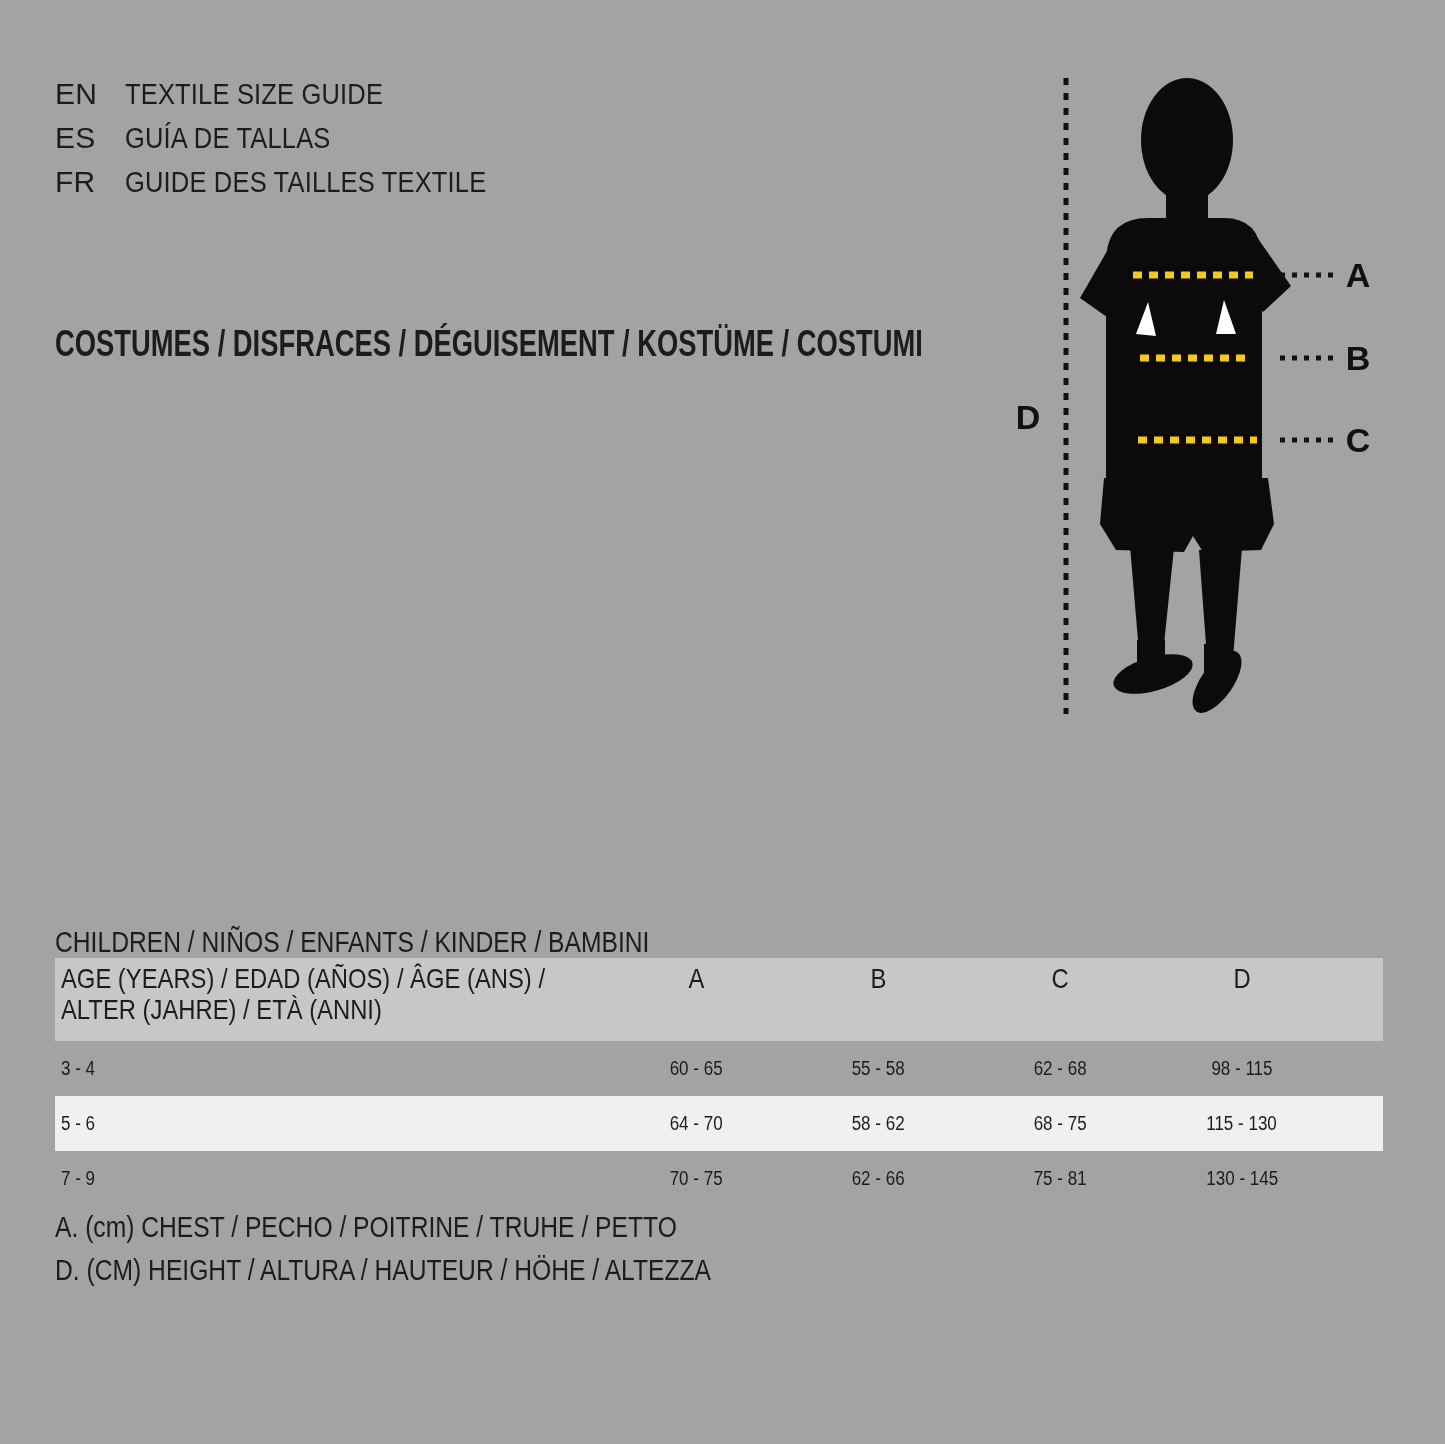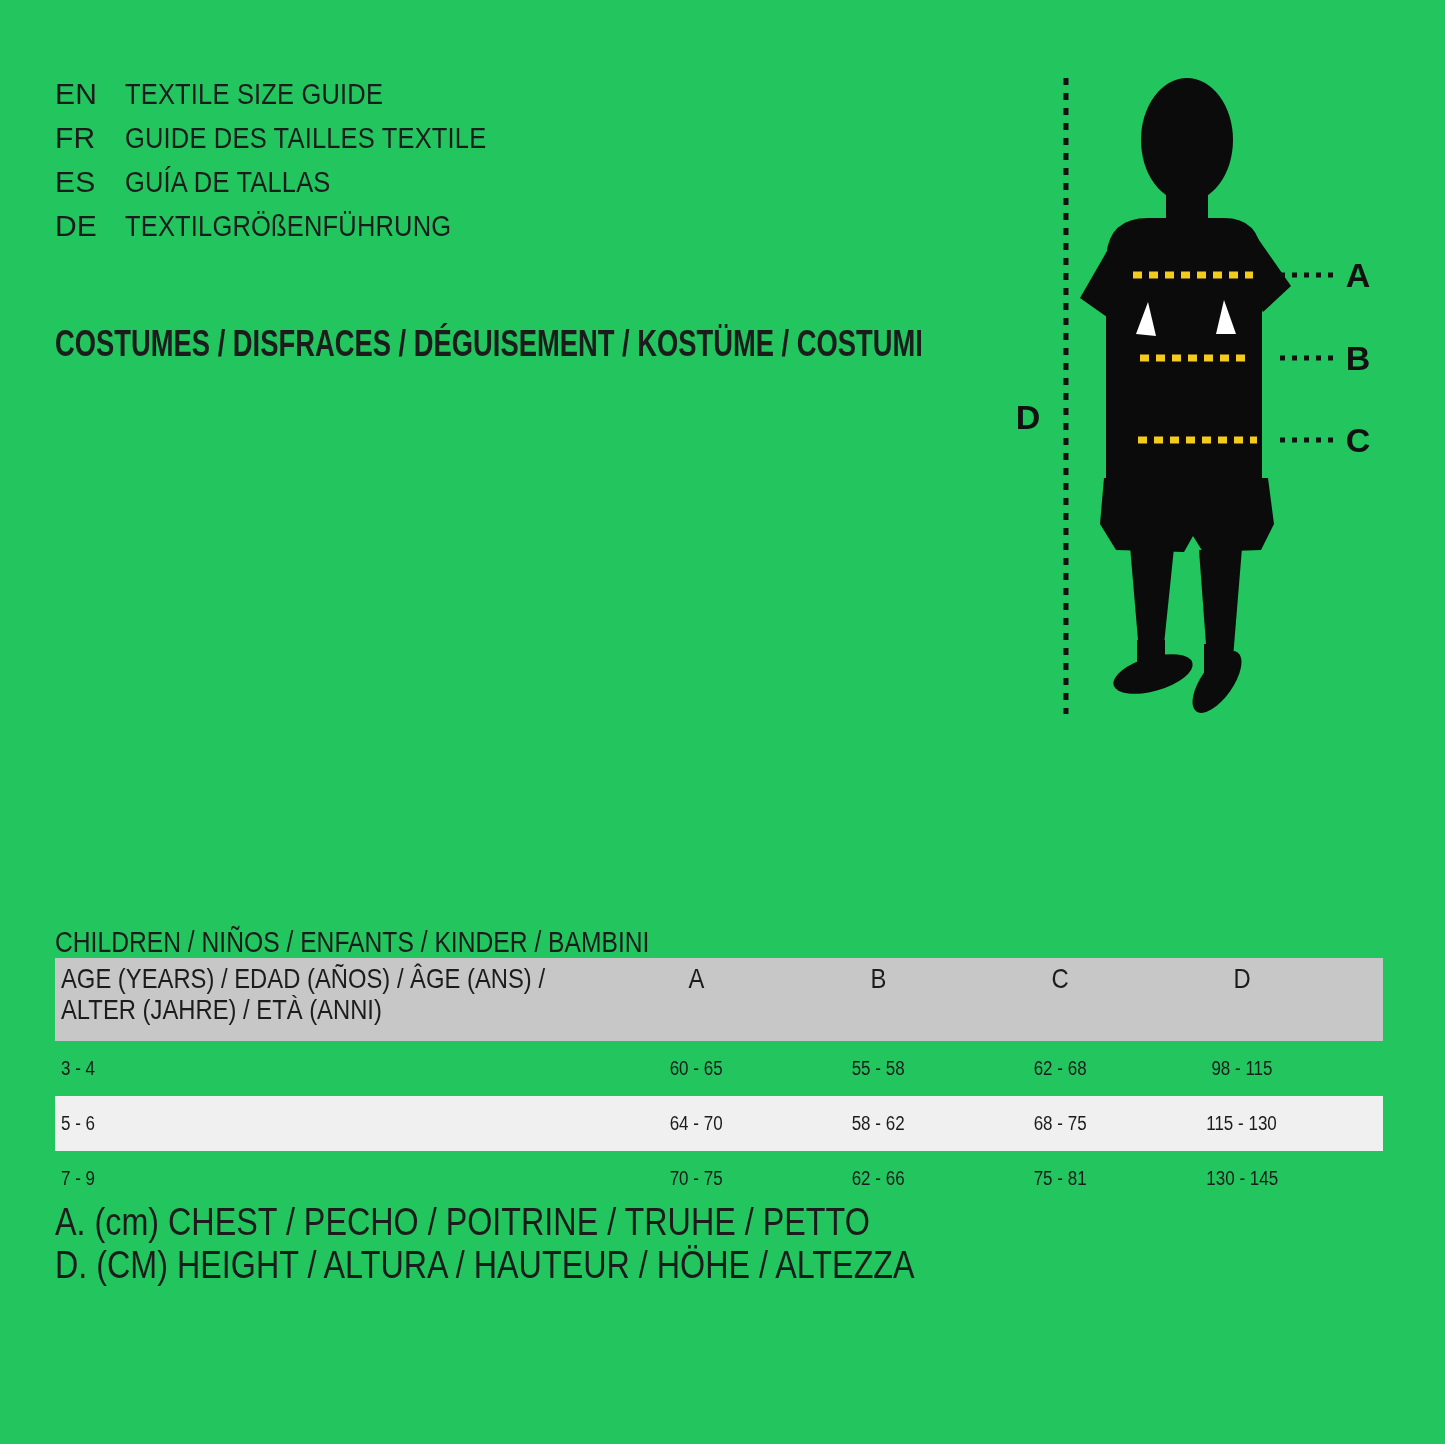--- a/index.html
+++ b/index.html
@@ -1,20 +1,20 @@
 <!DOCTYPE html>
 <html><head>
 <meta charset="utf-8">
 <style>
   * { margin:0; padding:0; box-sizing:border-box; }
   html,body { background:#ffffff; }
   body { font-family:"Liberation Sans", sans-serif; color:#1c1c1c; }
   .page {
     position:relative; width:1445px; height:1444px;
-    background:#22c55e; overflow:hidden;
+    background:#a3a3a3; overflow:hidden;
   }
 
   
   .cx  { display:inline-block; transform:scaleX(0.85); transform-origin:0 50%; white-space:nowrap; }
   .cxc { display:inline-block; transform:scaleX(0.85); transform-origin:50% 50%; white-space:nowrap; }
 
   
   .lang-block { position:absolute; left:55px; top:72px; }
   .lang-row { display:flex; height:44px; align-items:center; font-size:30px; letter-spacing:0.2px; }
   .lang-code { width:70px; flex:0 0 70px; }
@@ -43,43 +43,39 @@
     background:#c7c7c8; height:68px; vertical-align:top;
     font-size:28px; text-align:center; padding-top:5px;
   }
   .size-table thead th.age-th { text-align:left; padding-left:6px; line-height:31px; }
   .size-table tbody td { height:36px; font-size:20px; text-align:center; }
   .size-table tbody td.age-td { text-align:left; padding-left:6px; }
   .size-table tbody tr:nth-child(even) { background:#f0f0f0; }
 
   
   .legend { position:absolute; left:55px; top:1201px; }
-  .legend-line { height:43px; display:flex; align-items:flex-end; font-size:38px; }
+  .legend-line { height:43px; display:flex; align-items:flex-end; font-size:29px; }
 </style>
 </head>
 <body>
 
 <div class="page">
 
   <div class="lang-block">
     <div class="lang-row">
       <span class="lang-code">EN</span>
       <span class="lang-title cx">TEXTILE SIZE GUIDE</span>
     </div>
     <div class="lang-row">
-      <span class="lang-code">FR</span>
-      <span class="lang-title cx">GUIDE DES TAILLES TEXTILE</span>
-    </div>
-    <div class="lang-row">
       <span class="lang-code">ES</span>
       <span class="lang-title cx">GUÍA DE TALLAS</span>
     </div>
     <div class="lang-row">
-      <span class="lang-code">DE</span>
-      <span class="lang-title cx">TEXTILGRÖßENFÜHRUNG</span>
+      <span class="lang-code">FR</span>
+      <span class="lang-title cx">GUIDE DES TAILLES TEXTILE</span>
     </div>
   </div>
 
   <h1 class="category-title">COSTUMES / DISFRACES / DÉGUISEMENT / KOSTÜME / COSTUMI</h1>
 
   <div class="figure-wrap">
     <svg width="455" height="660" viewBox="0 0 455 660" xmlns="http://www.w3.org/2000/svg">
 
       <line x1="76" y1="18" x2="76" y2="654" stroke="#111111" stroke-width="5" stroke-dasharray="7 8"></line>
 

